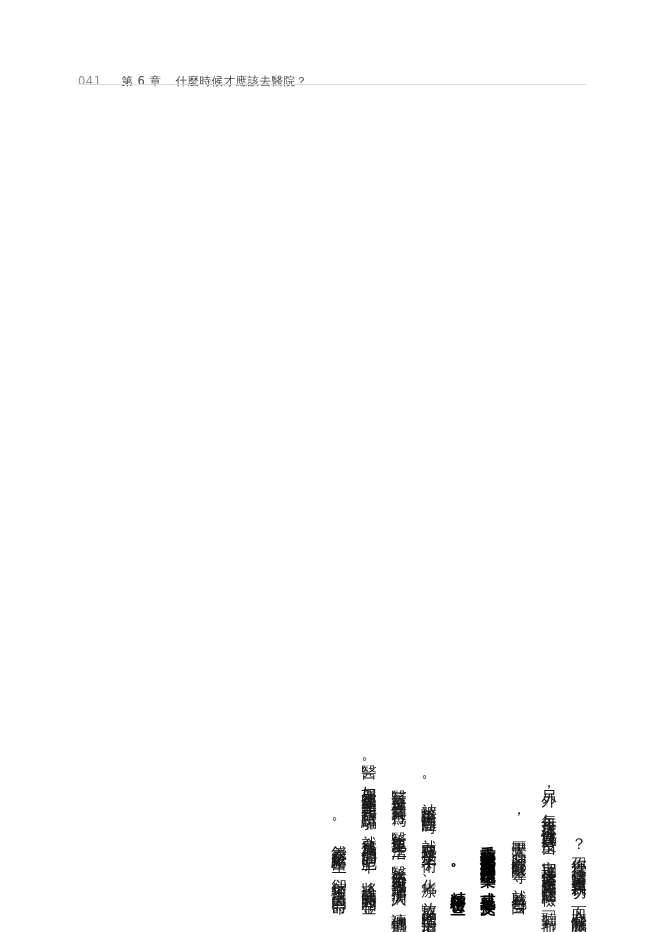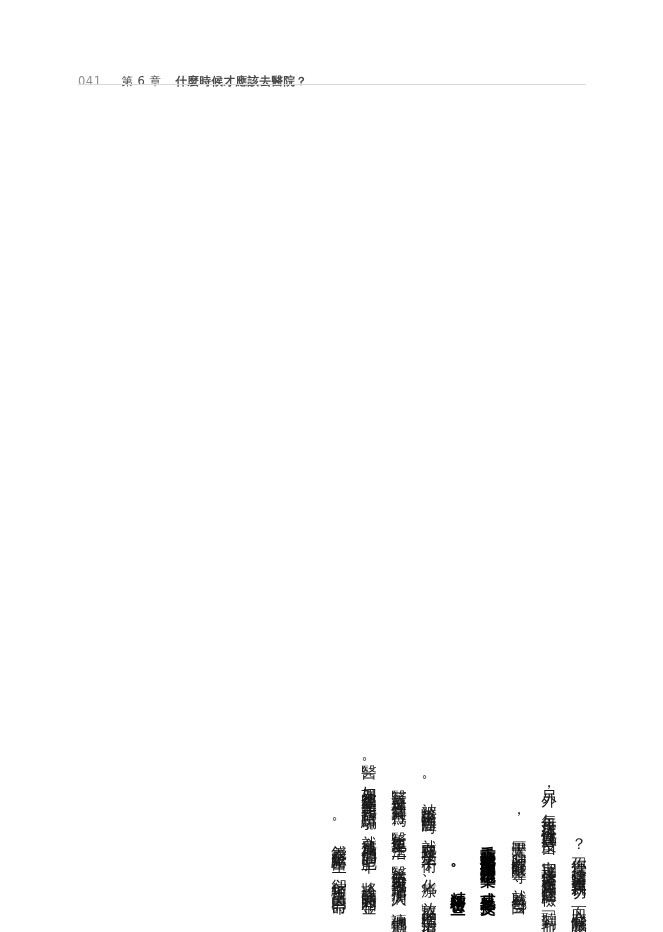--- a/index.html
+++ b/index.html
@@ -46,21 +46,20 @@
     color: #4a4a4a;
     margin-left: 20px;
     letter-spacing: 0.5px;
   }
   .chapter-title {
     font-family: "DejaVu Sans", "Liberation Sans", sans-serif;
     font-size: 11.5px;
     color: #4a4a4a;
     margin-left: 14px;
     letter-spacing: 0.5px;
-    font-weight: bold;
   }
   .head-rule {
     position: absolute;
     top: 84px;
     left: 78px;
     width: 508px;
     height: 1px;
     background: #d9d9d9;
   }
 

